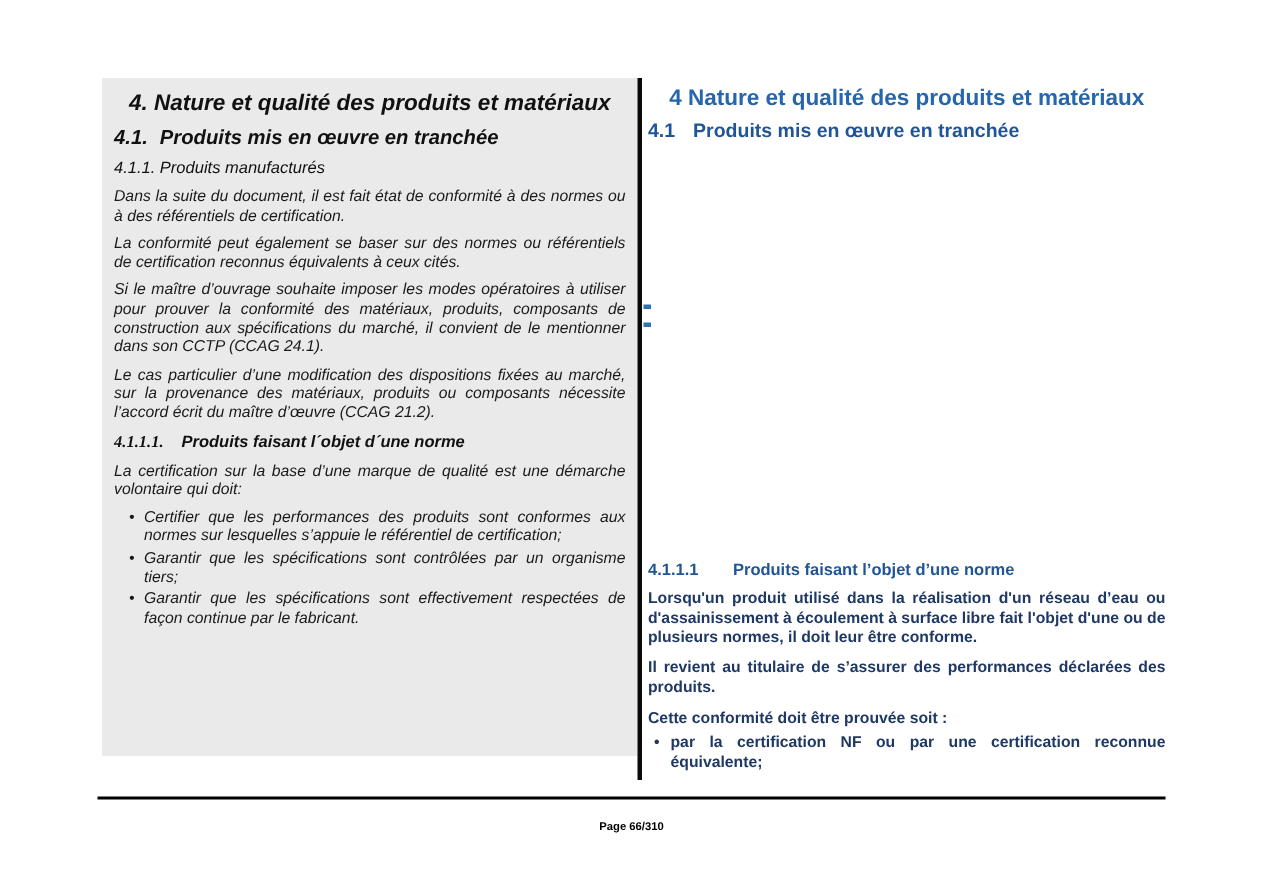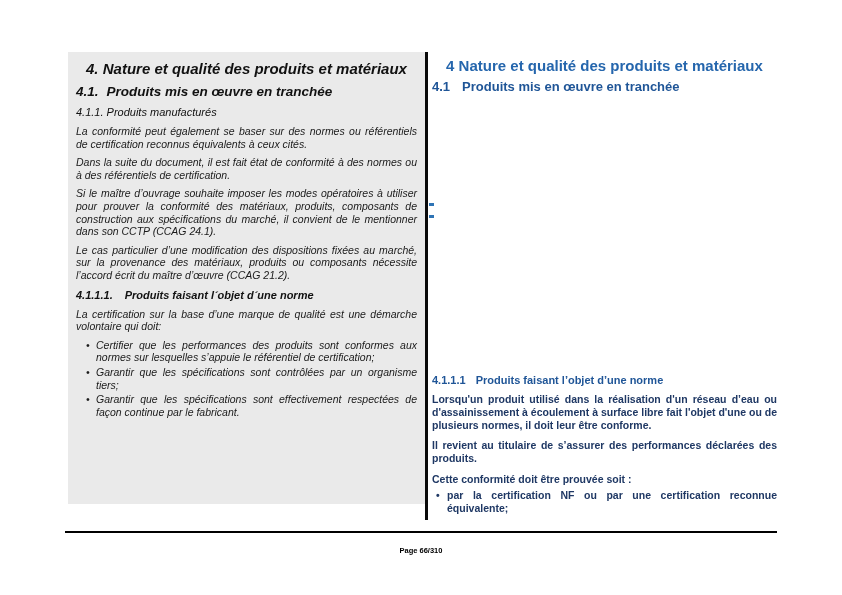--- a/index.html
+++ b/index.html
@@ -13,21 +13,21 @@
     background:#eaeaea;box-sizing:border-box;padding:5px 8px 10px 8px;
     color:#1a1a1a;font-style:italic;
   }
   .left-title{
     font-size:15px;line-height:19px;font-weight:bold;text-align:center;
     color:#111;margin:2px 4px 6px 4px;
   }
   .left-h2{font-size:13.5px;line-height:16px;font-weight:bold;color:#111;margin:4px 0 6px 0;}
   .left-h3{font-size:11px;line-height:13px;font-weight:normal;color:#111;margin:4px 0 6px 0;}
   .left-h4{font-size:11px;line-height:13px;font-weight:bold;color:#111;margin:7px 0 6px 0;}
-  .left-h4 .h4num{margin-right:12px;}
+  .left-h4 .h4num{margin-right:12px;font-family:Liberation Serif, serif;}
   .left-h2 .h2num{margin-right:8px;}
   .lp{
     font-size:10.5px;line-height:12.6px;text-align:justify;margin:0 0 6px 0;
   }
   .lbullets{margin:2px 0 0 10px;}
   .lbullet{display:flex;font-size:10.5px;line-height:12.6px;margin:0 0 2px 0;}
   .lbullet .dot{width:10px;flex:0 0 10px;}
   .lbullet .btxt{flex:1;text-align:justify;}
   
   .vbar{position:absolute;left:425px;top:52px;width:3px;height:468px;background:#0a0a0a;}
@@ -40,21 +40,21 @@
     font-size:15px;line-height:19px;font-weight:bold;text-align:center;
     color:#2566ad;margin:4px 0 4px 0;
   }
   .right-h2{font-size:13px;line-height:16px;font-weight:bold;color:#1f5597;margin:2px 0 2px 0;}
   .right-h2 .h2num{margin-right:12px;text-align:center;}
   .right-h3{font-size:10.5px;line-height:13px;font-weight:bold;color:#1f5597;margin:2px 0 0 0;}
   .right-lower{
     position:absolute;left:432px;top:374px;width:345px;color:#1f3864;
   }
   .right-h4{font-size:11px;line-height:13px;font-weight:bold;color:#1f5597;margin:0 0 6px 0;}
-  .right-h4 .h4num{margin-right:10px;}
+  .right-h4 .h4num{margin-right:23px;}
   .rp{
     font-size:10.5px;line-height:12.8px;font-weight:bold;text-align:justify;margin:0 0 8px 0;
   }
   .rp.intro{margin-bottom:3px;}
   .rbullet{display:flex;font-size:10.5px;line-height:12.8px;font-weight:bold;margin:0;}
   .rbullet .dot{width:15px;flex:0 0 15px;padding-left:4px;box-sizing:border-box;}
   .rbullet .btxt{flex:1;text-align:justify;}
   
   .footer-rule{position:absolute;left:65px;top:531px;width:712px;height:2px;background:#000;}
   .footer-row{
@@ -71,22 +71,22 @@
 
 <div class="page">
 
   <div class="left-block">
     <div class="left-title">4. Nature et qualité des produits et matériaux</div>
     <div class="left-h2">
       <span class="h2num">4.1.</span><span>Produits mis en œuvre en tranchée</span>
     </div>
     <div class="left-h3">4.1.1. Produits manufacturés</div>
 
+    <div class="lp">Dans la suite du document, il est fait état de conformité à des normes ou à des référentiels de certification.</div>
     <div class="lp">La conformité peut également se baser sur des normes ou référentiels de certification reconnus équivalents à ceux cités.</div>
-    <div class="lp">Dans la suite du document, il est fait état de conformité à des normes ou à des référentiels de certification.</div>
     <div class="lp">Si le maître d’ouvrage souhaite imposer les modes opératoires à utiliser pour prouver la conformité des matériaux, produits, composants de construction aux spécifications du marché, il convient de le mentionner dans son CCTP (CCAG 24.1).</div>
     <div class="lp">Le cas particulier d’une modification des dispositions fixées au marché, sur la provenance des matériaux, produits ou composants nécessite l’accord écrit du maître d’œuvre (CCAG 21.2).</div>
 
     <div class="left-h4">
       <span class="h4num">4.1.1.1.</span><span>Produits faisant l´objet d´une norme</span>
     </div>
     <div class="lp">La certification sur la base d’une marque de qualité est une démarche volontaire qui doit:</div>
 
     <div class="lbullets">
       <div class="lbullet">

